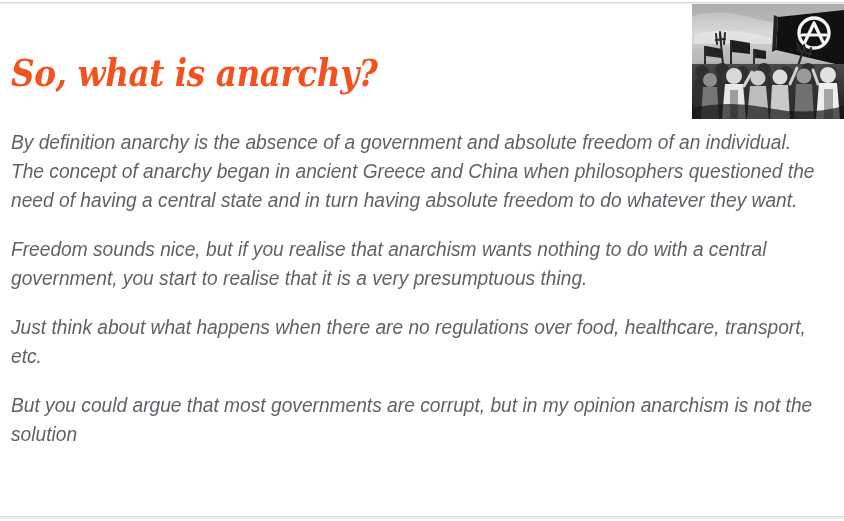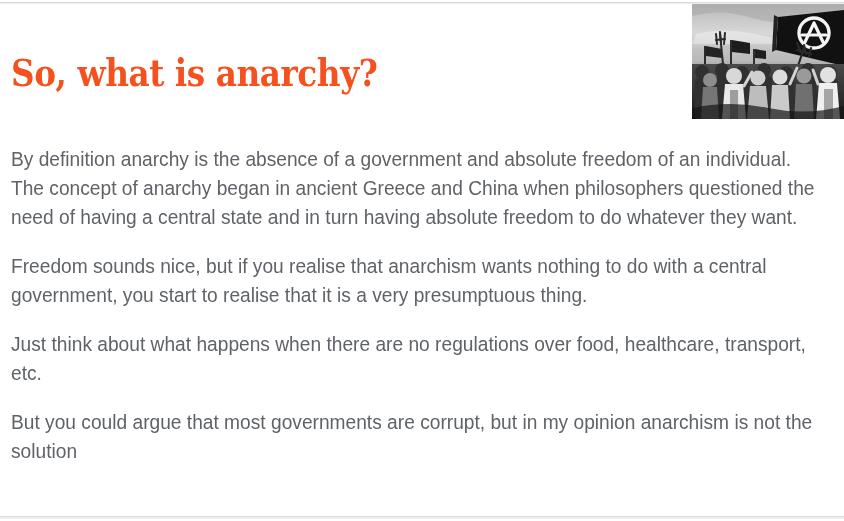--- a/index.html
+++ b/index.html
@@ -10,20 +10,21 @@
   }
 
   .slide {
     position: relative;
     width: 844px;
     height: 521px;
     background: #ffffff;
     overflow: hidden;
     font-family: "Liberation Sans", sans-serif;
     box-sizing: border-box;
+    font-style: italic;
   }
 
   
   .rule-top {
     position: absolute;
     left: 0;
     top: 2px;
     width: 844px;
     height: 1px;
     background: #d9dcdd;
@@ -83,21 +84,21 @@
   .photo svg {
     display: block;
     width: 152px;
     height: 115px;
   }
 
   
   .body-copy {
     position: absolute;
     left: 11px;
-    top: 144px;
+    top: 127px;
     width: 818px;
   }
   .para {
     margin: 0 0 20px 0;
     color: #5f6368;
     font-family: "Liberation Sans", sans-serif;
     font-size: 20.5px;
     line-height: 29px;
     transform: scaleX(0.935);
     transform-origin: left top;

